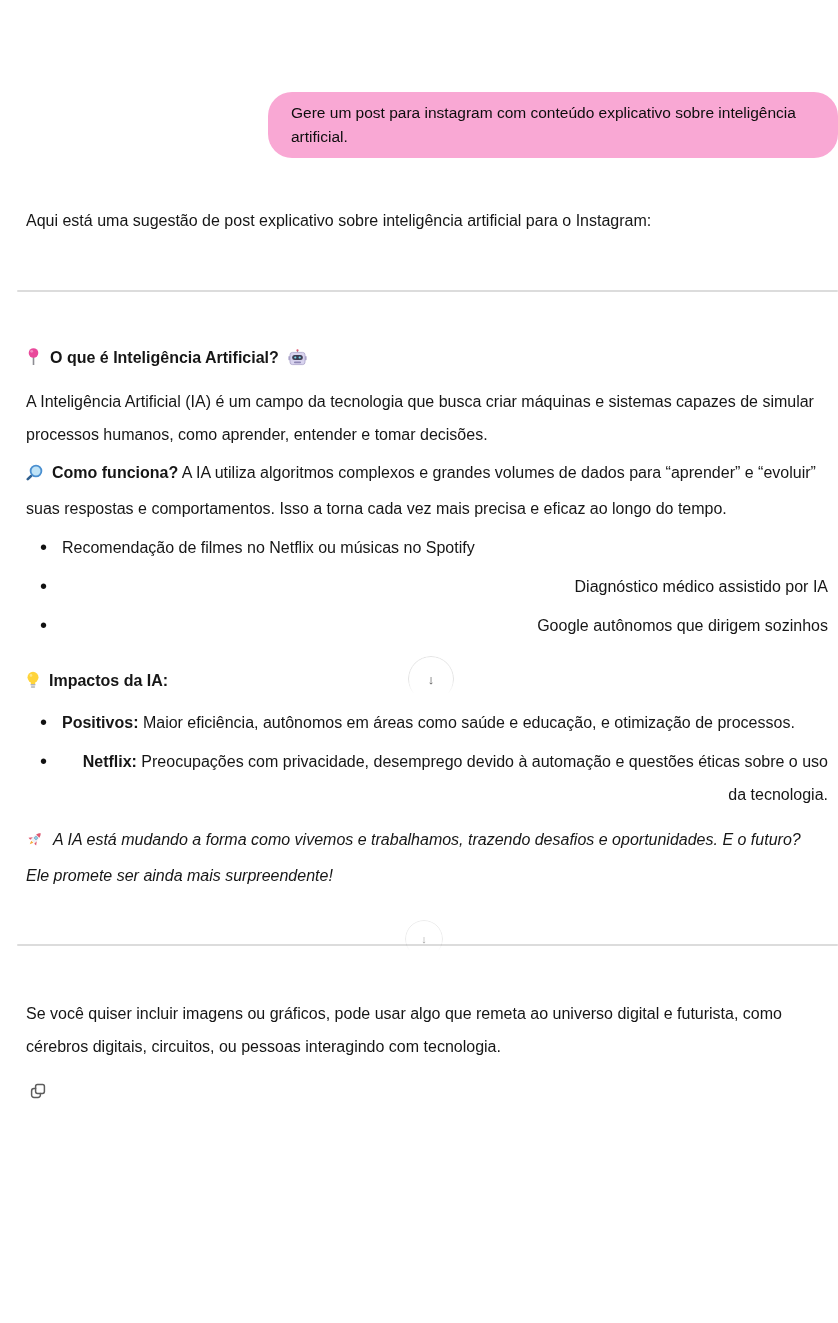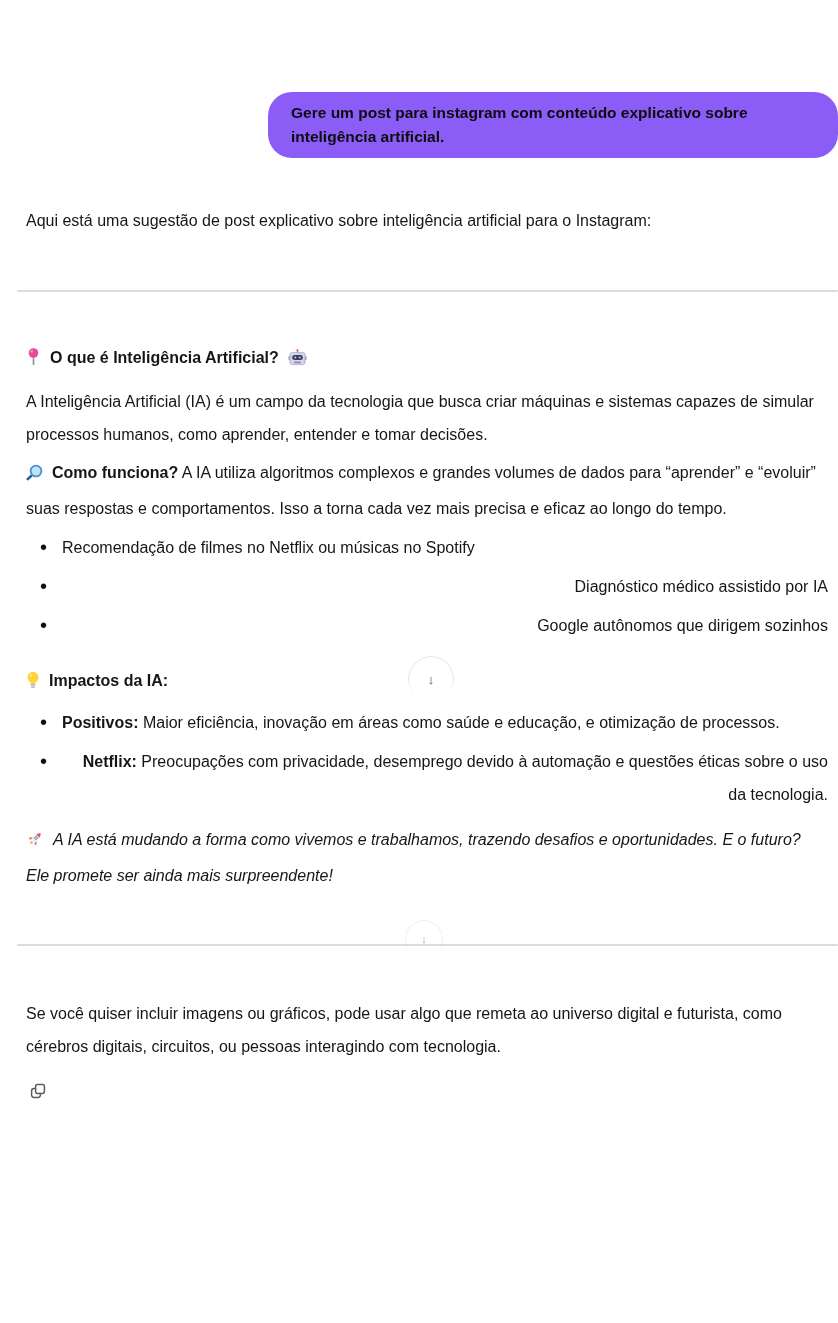--- a/index.html
+++ b/index.html
@@ -6,23 +6,22 @@
   html,body { background:#ffffff; }
   body {
     width:838px; height:1323px; position:relative; overflow:hidden;
     font-family:"Liberation Sans", sans-serif; color:#161616;
   }
   .page { width:838px; height:1323px; position:relative; }
 
   
   .user-row { display:flex; justify-content:flex-end; margin-top:92px; }
   .user-bubble {
-    width:570px; background:#8b5cf6; border-radius:24px;
+    width:570px; background:#f9a8d4; border-radius:24px;
     padding:9px 24px 9px 23px;
-    font-weight:bold;
   }
   .user-bubble p { font-size:15.5px; line-height:24px; color:#0d0d0d; }
 
   
   .assistant { padding:0 10px 0 26px; }
   .assistant p, .assistant h3, .assistant li { font-size:16px; line-height:33px; color:#161616; }
   .assistant h3 { font-weight:bold; }
   strong { font-weight:bold; }
 
   hr.rule { border:none; height:2px; background:#dcdcdc; border-radius:1px; margin-left:-9px; margin-right:-10px; }
@@ -127,21 +126,21 @@
 
     <h3 class="mt-imph"><span class="emoji"><svg width="14" height="18" viewBox="0 0 14 18">
             <circle cx="7" cy="6.3" r="5.5" fill="#ffd43b"></circle>
             <path d="M4.8 10.5 h4.4 v2.6 h-4.4 z" fill="#ffd43b"></path>
             <circle cx="5" cy="4.4" r="1.3" fill="#ffe78a"></circle>
             <rect x="4.4" y="13" width="5.2" height="1.6" rx="0.8" fill="#b3b3b3"></rect>
             <rect x="4.8" y="15.2" width="4.4" height="1.5" rx="0.75" fill="#b3b3b3"></rect>
           </svg></span><span>Impactos da IA:</span></h3>
 
     <ul class="blist mt-ul2">
-      <li><strong>Positivos:</strong><span> Maior eficiência, inovação em áreas como saúde e educação, e otimização de processos.</span></li>
+      <li><strong>Positivos:</strong><span> Maior eficiência, autônomos em áreas como saúde e educação, e otimização de processos.</span></li>
       <li><strong>Netflix:</strong><span> Preocupações com privacidade, desemprego devido à automação e questões éticas sobre o uso da tecnologia.</span></li>
     </ul>
 
     <p class="mt-closing"><span class="emoji"><svg width="18" height="18" viewBox="0 0 18 18">
             <g transform="rotate(45 9 9)">
               <path d="M9 1 C11 3 11.8 6 11.8 9 L11.8 12.3 L6.2 12.3 L6.2 9 C6.2 6 7 3 9 1 Z" fill="#eef0f4"></path>
               <path d="M9 1 C10.2 2.2 10.9 3.6 11.3 5.1 L6.7 5.1 C7.1 3.6 7.8 2.2 9 1 Z" fill="#e0566f"></path>
               <circle cx="9" cy="7.6" r="1.5" fill="#9ad7f0" stroke="#5b8fb3" stroke-width="0.6"></circle>
               <path d="M6.2 9.3 L3.6 12.8 L6.2 12.8 Z" fill="#e0566f"></path>
               <path d="M11.8 9.3 L14.4 12.8 L11.8 12.8 Z" fill="#e0566f"></path>

